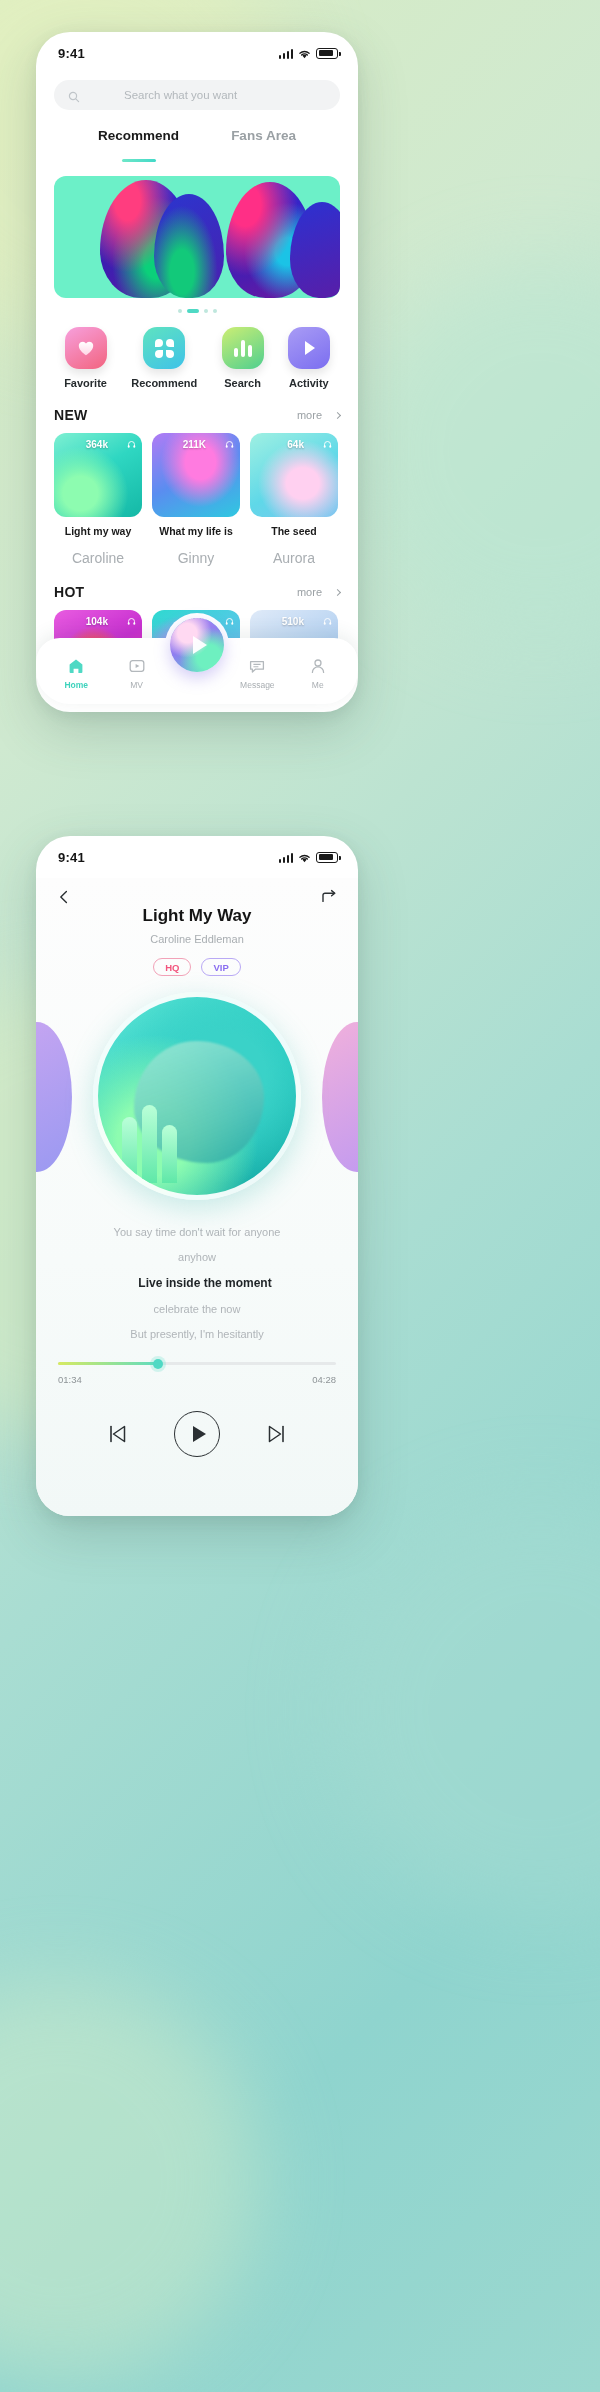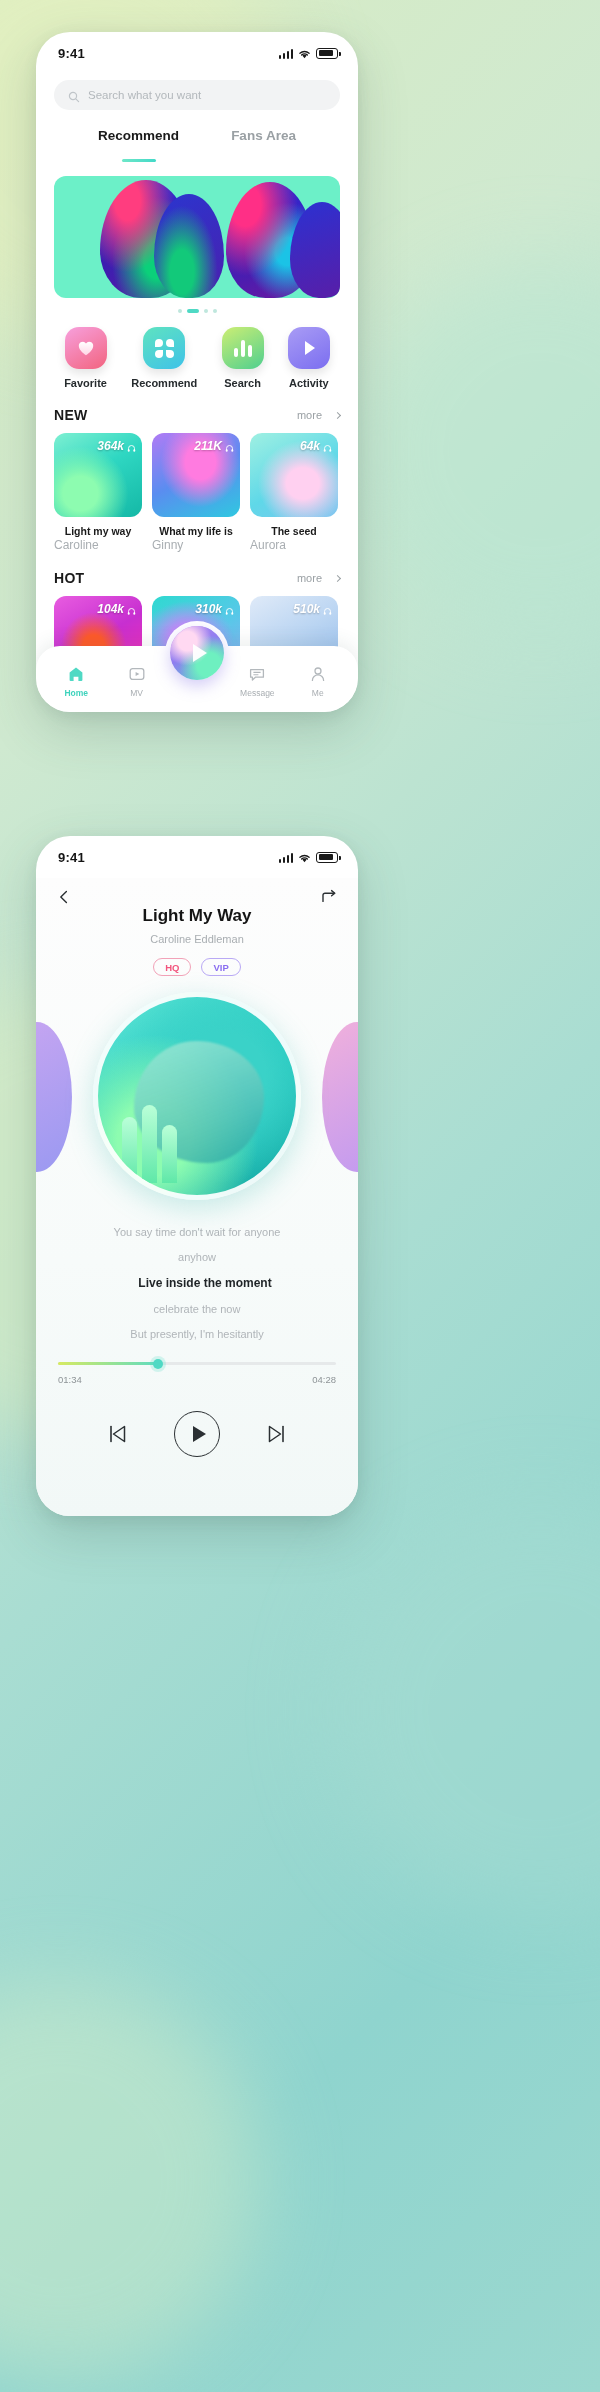--- a/index.html
+++ b/index.html
@@ -45,21 +45,21 @@
   .batt i { display:block; height:100%; width:84%; background:#1a1a1a; border-radius:1px; }
 
   
   .search {
     margin:6px 18px 0; height:30px; background:#f2f3f4; border-radius:15px;
     display:flex; align-items:center; gap:8px; padding:0 14px;
   }
   .search .mag { width:12px; height:12px; flex:none; }
   .search input {
     border:0; outline:0; background:transparent; font-size:11.5px; color:#9aa0a4;
-    font-family:"Liberation Sans", sans-serif; width:100%;
+    font-family:"Liberation Sans", sans-serif; width:100%;margin-left:36px;
   }
   .search input::placeholder { color:#b3b8bc; }
 
   
   .tabs { display:flex; justify-content:center; gap:52px; margin-top:18px; }
   .tab { font-size:13.5px; font-weight:700; color:#9aa0a4; padding-bottom:19px; position:relative; }
   .tab.active { color:#1a1a1a; }
   .tab.active::after {
     content:""; position:absolute; left:50%; transform:translateX(-50%); bottom:0;
     width:34px; height:3px; border-radius:2px;
@@ -133,47 +133,47 @@
   .sec-more { display:flex; align-items:center; gap:13px; font-size:11px; color:#9aa0a4; }
   .chev { width:5px; height:5px; border-right:1.3px solid #9aa0a4; border-bottom:1.3px solid #9aa0a4; transform:rotate(-45deg); }
 
   
   .cards { display:flex; gap:10px; padding:0 18px; }
   .card { width:88px; }
   .thumb {
     width:88px; height:84px; border-radius:12px; position:relative; overflow:hidden;
   }
   .plays {
-    position:absolute; top:6px; right:6px; display:flex; align-items:center; gap:3px;
-    font-size:12px; font-weight:700; color:#fff; text-shadow:0 1px 2px rgba(0,0,0,.25);font-style:italic;
+    position:absolute; top:6px; right:6px; display:flex; align-items:center; gap:19px;
+    font-size:10px; font-weight:700; color:#fff; text-shadow:0 1px 2px rgba(0,0,0,.25);
   }
   .hp { width:9px; height:9px; }
   .c-title { font-size:10.5px; font-weight:700; color:#1a1a1a; text-align:center; margin-top:8px; white-space:nowrap; overflow:hidden; text-overflow:ellipsis; }
-  .c-artist { font-size:12px; color:#a9aeb2; text-align:left; margin-top:1px; }
+  .c-artist { font-size:14px; color:#a9aeb2; text-align:center; margin-top:13px; }
 
   .art-lmw { background:
       radial-gradient(ellipse at 30% 72%, #8dfcb0 0 20%, transparent 55%),
       linear-gradient(150deg,#7ef0d2 0%,#2fd7c2 45%,#14b8a6 100%); }
   .art-wml { background:
       radial-gradient(ellipse at 55% 35%, #ff7be0 0 22%, transparent 58%),
       linear-gradient(155deg,#b07bf5 0%,#5a8df0 50%,#2fc8e0 100%); }
   .art-seed { background:
       radial-gradient(ellipse at 60% 60%, #ffd0f0 0 22%, transparent 60%),
       linear-gradient(150deg,#9ff0e2 0%,#5fd8e8 55%,#7fc5f0 100%); }
   .art-h1 { background:
       radial-gradient(ellipse at 45% 60%, #ff5a2a 0 16%, transparent 48%),
       linear-gradient(150deg,#e85ce0 0%,#c72fd0 50%,#ff2fb0 100%); }
   .art-h2 { background:
       radial-gradient(ellipse at 40% 50%, #b98ef5 0 24%, transparent 62%),
       linear-gradient(150deg,#2fd9d0 0%,#57c8e8 50%,#9aa8f5 100%); }
   .art-h3 { background:linear-gradient(150deg,#dfeaf8 0%,#b9d4f2 50%,#8fb8ea 100%); }
 
   
   .navbar {
-    position:absolute; left:0; right:0; bottom:0; height:66px;
+    position:absolute; left:0; right:0; bottom:8px; height:66px;
     background:#fff; border-radius:24px 24px 34px 34px;
     box-shadow:0 -4px 18px rgba(60,90,80,.10);
     display:flex; align-items:center; justify-content:space-around; padding:0 10px 8px;
   }
   .nav-item { display:flex; flex-direction:column; align-items:center; gap:5px; width:52px; padding-top:12px; }
   .nav-lbl { font-size:8.5px; color:#a9aeb2; }
   .nav-item.active .nav-lbl { color:#3fd3bd; font-weight:700; }
   .nav-ico { width:18px; height:18px; display:block; }
   .nav-spacer { width:52px; }
   .fab {

